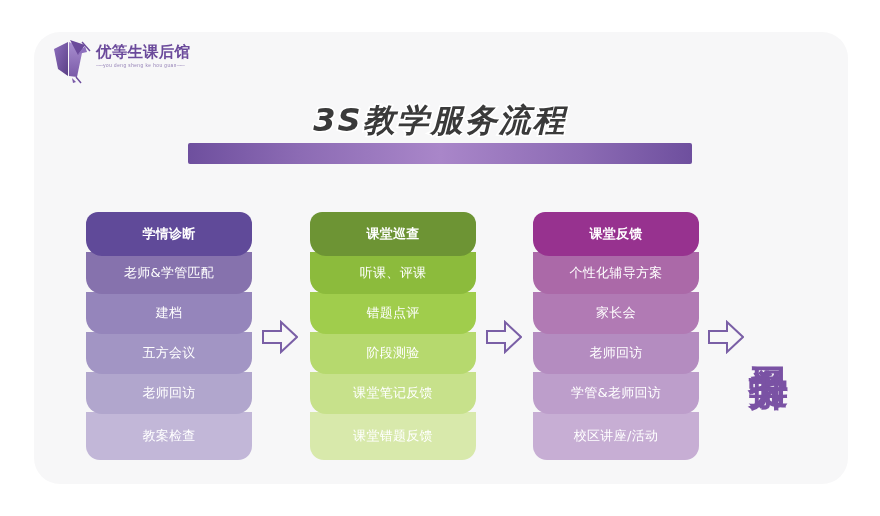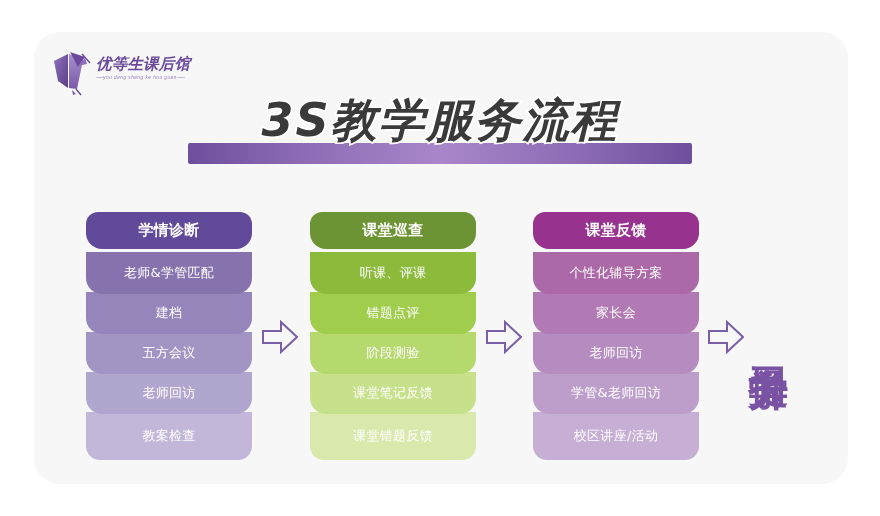--- a/index.html
+++ b/index.html
@@ -25,22 +25,22 @@
     position: absolute;
     left: 34px; top: 32px;
     width: 814px; height: 452px;
     background: #f7f7f8;
     border-radius: 26px;
   }
 
   
   #logo {
     position: absolute;
-    left: 52px; top: 48px;
-    width: 140px; height: 50px; font-style: italic;
+    left: 52px; top: 36px;
+    width: 140px; height: 50px;
   }
   #logo-mark {
     position: absolute;
     left: 0; top: 0;
     width: 42px; height: 48px;
   }
   #logo-text-wrap {
     position: absolute;
     left: 44px; top: 9px;
     width: 96px;
@@ -84,21 +84,21 @@
     border-radius: 2px;
     background: linear-gradient(90deg,
        #6e4f9e 0%, #8c6bb4 22%, #a986c9 50%, #8c6bb4 78%, #6e4f9e 100%);
   }
   #title-text {
     position: absolute;
     left: 0; top: 0;
     width: 516px;
     text-align: center;
     font-family: "DejaVu Sans", sans-serif;
-    font-size: 46px;
+    font-size: 32px;
     font-weight: 700;
     font-style: italic;
     letter-spacing: 2px;
     color: #3a3a3a;
     line-height: 56px;
     white-space: nowrap;
     -webkit-text-stroke: 3.2px #ffffff;
     paint-order: stroke fill;
   }
 
@@ -127,22 +127,22 @@
     display: flex;
     align-items: center;
     justify-content: center;
     font-family: "DejaVu Sans", sans-serif;
     font-size: 13px;
     color: #ffffff;
     white-space: nowrap;
     letter-spacing: 0.3px;
   }
   .cell.head {
-    height: 37px;
-    font-size: 15px;
+    height: 44px;
+    font-size: 13px;
     font-weight: 700;
     border-radius: 12px 12px 16px 16px;
     z-index: 6;
   }
   .cell.mid { border-radius: 0 0 16px 16px; }
   .cell.last { border-radius: 0 0 14px 14px; }
 
   
   .r0 { top: 0px;   z-index: 6; }
   .r1 { top: 40px;  z-index: 5; }

